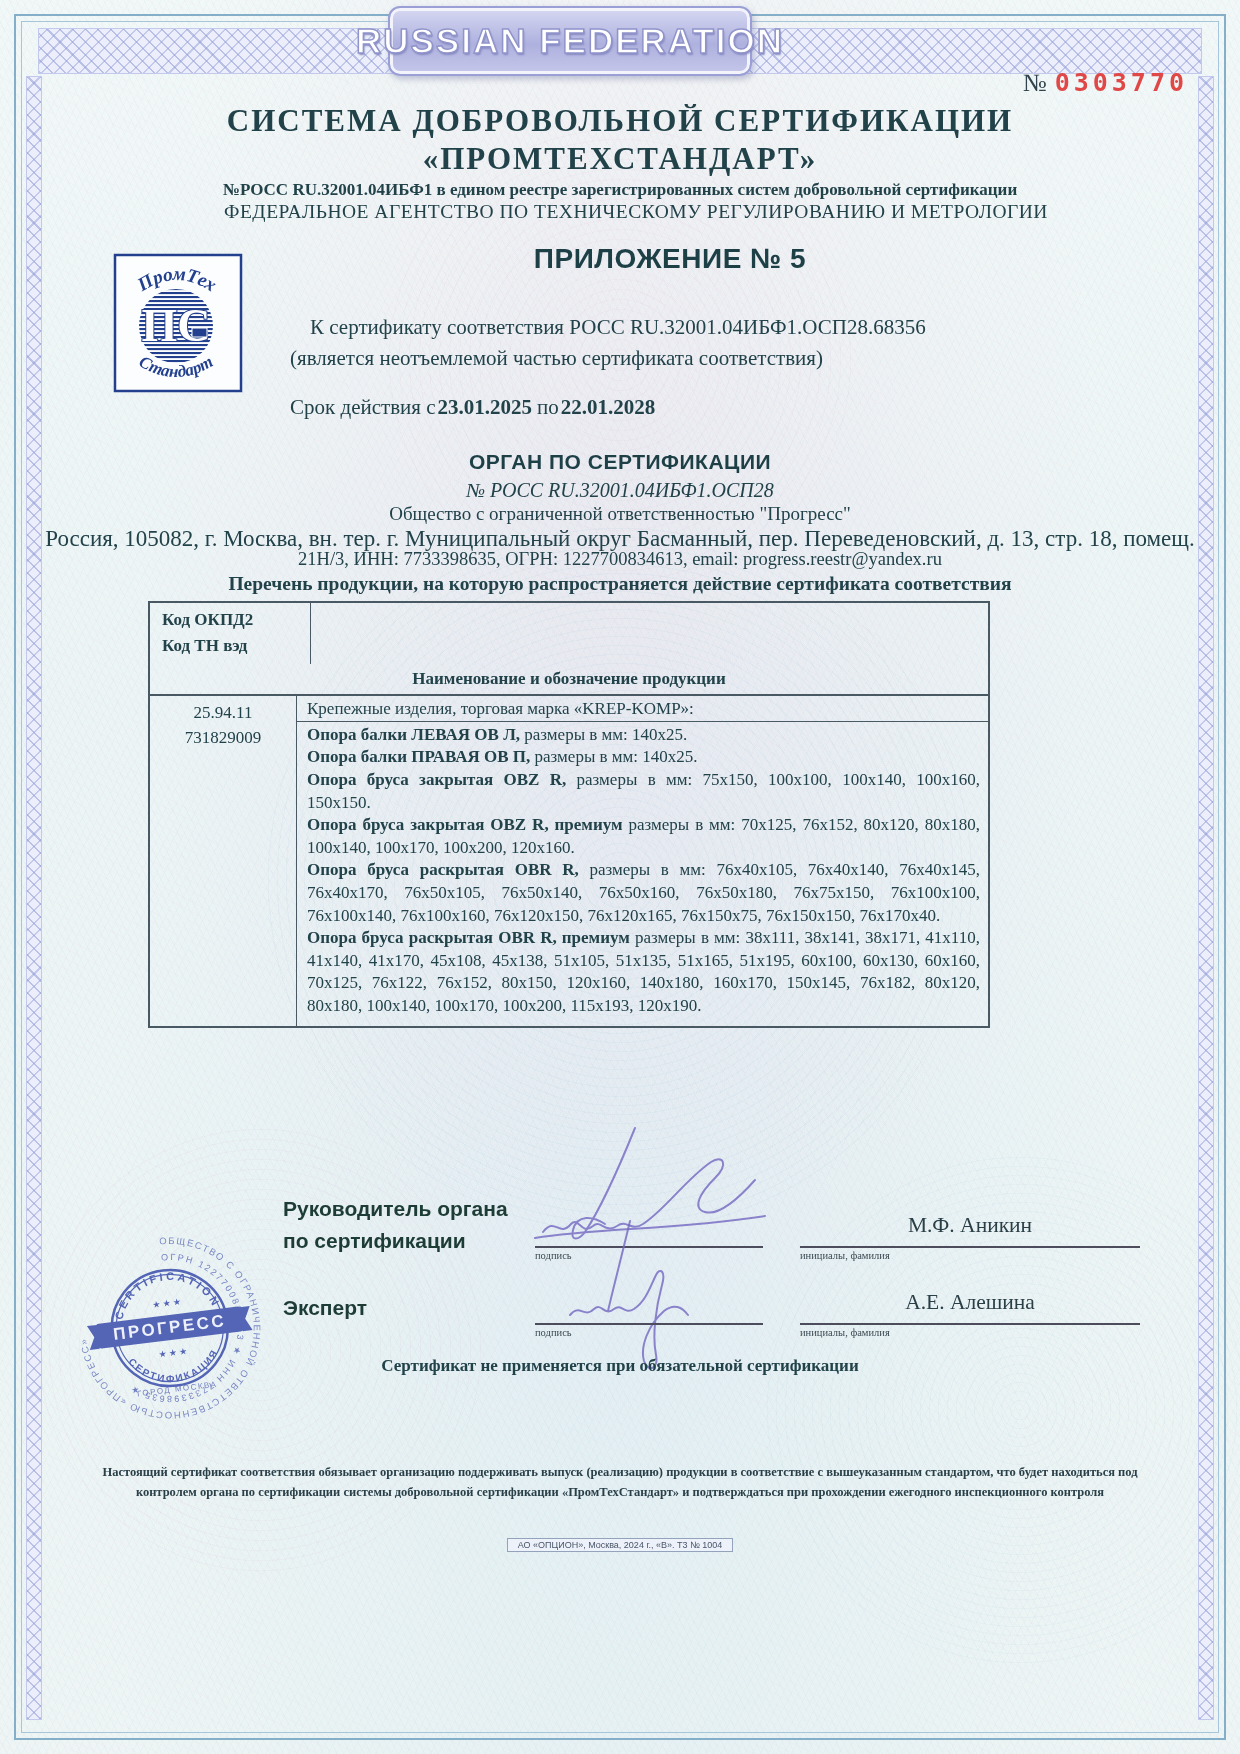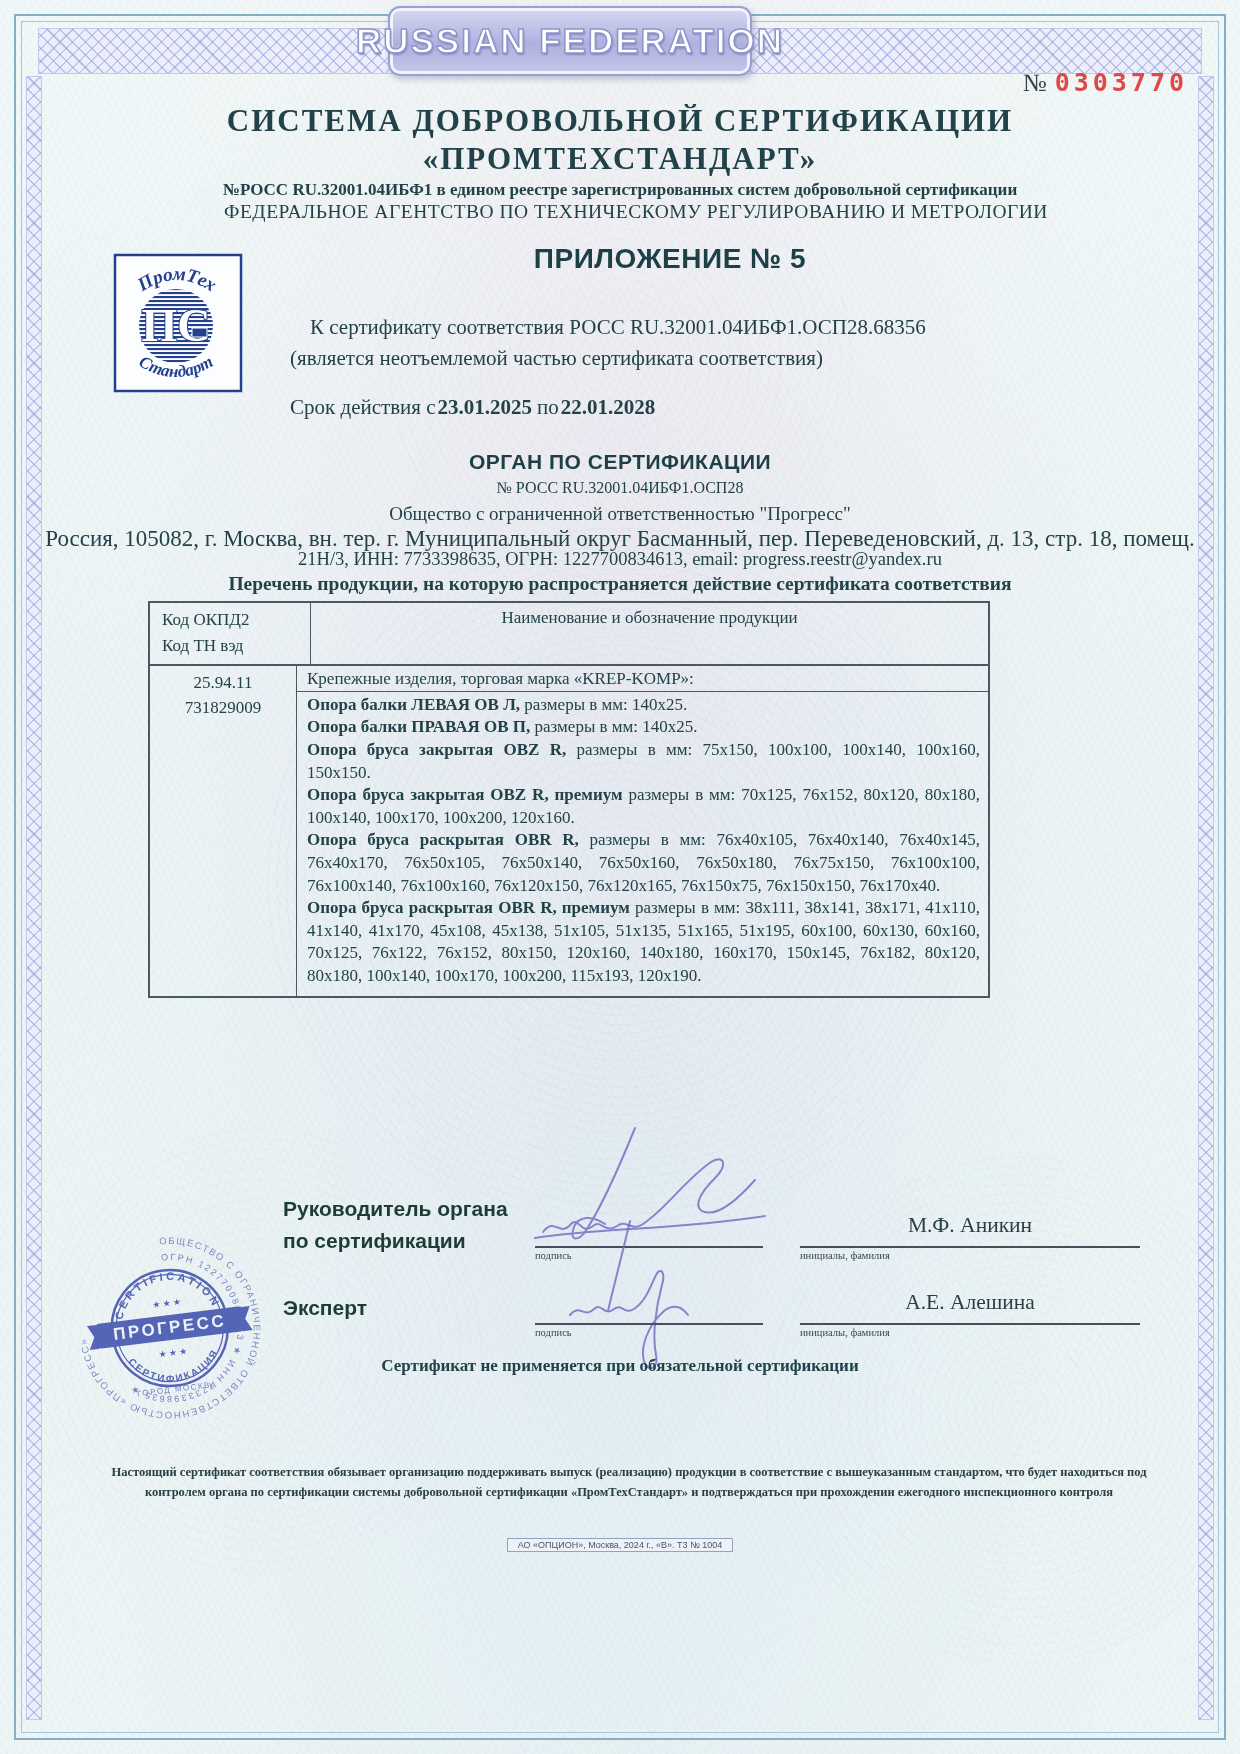--- a/index.html
+++ b/index.html
@@ -58,48 +58,48 @@
   .logo-box{ position:absolute; left:112px; top:252px; }
 
   .cert-line{ position:absolute; left:290px; top:315px; font-size:21px;margin-left:20px; }
   .cert-note{ position:absolute; left:290px; top:346px; font-size:21px; }
   .validity{ position:absolute; left:290px; top:395px; font-size:21px; }
   .validity b{ margin-left:2px; }
   .validity .w{ margin-left:5px; }
 
   .org-heading{ position:absolute; left:0; width:100%; top:450px; font-family:"Liberation Sans", sans-serif;
     font-size:21px; font-weight:bold; color:#1d3f46; letter-spacing:.5px; }
-  .org-number{ position:absolute; left:0; width:100%; top:479px; font-size:16px; }
+  .org-number{ position:absolute; left:0; width:100%; top:479px; font-size:20px;font-style:italic; }
   .org-name{ position:absolute; left:0; width:100%; top:503px; font-size:19px; }
   .org-addr1{ position:absolute; left:0; width:100%; top:526px; font-size:23px; }
   .org-addr2{ position:absolute; left:0; width:100%; top:549px; font-size:18.5px; }
   .products-heading{ position:absolute; left:0; width:100%; top:573px; font-size:19.5px; font-weight:bold; }
 
   .cert-table{ position:absolute; left:148px; top:601px; width:838px; border:2px solid #495964; font-size:17px; }
-  .t-header{ display:flex; border-bottom:2px solid #495964; min-height:56px; font-weight:normal; }
+  .t-header{ display:flex; border-bottom:2px solid #495964; min-height:56px; font-weight:bold;flex-direction:column; }
   .t-c1{ width:142px; border-right:1.5px solid #495964; padding:4px 6px 4px 12px; line-height:1.55; }
   .t-c2{ flex:1; padding:5px 10px; text-align:center; }
   .t-body{ display:flex; }
   .b-c1{ width:142px; border-right:1.5px solid #495964; padding:4px 2px; text-align:center; line-height:1.5; }
   .b-c2{ flex:1; }
   .intro-line{ padding:3px 8px 2px 10px; border-bottom:1.5px solid #495964; }
   .items{ padding:2px 8px 8px 10px; }
   .item{ text-align:justify; line-height:1.33; }
 
   .sig-label{ position:absolute; font-family:"Liberation Sans", sans-serif; font-weight:bold;
     font-size:21px; color:#1d3c35; line-height:1.5; }
   .sig-line{ position:absolute; border-top:2px solid #4c4c5c; }
   .sig-caption{ position:absolute; font-size:10.5px; color:#3c4a52; text-align:left; }
   .sig-name{ position:absolute; font-size:21.5px; text-align:center; color:#2a3e46; }
 
   .stamp{ position:absolute; left:64px; top:1222px; opacity:.88; transform:rotate(-7deg); }
   .signature-svg{ position:absolute; pointer-events:none; }
 
   .bottom-note{ position:absolute; left:0; width:100%; top:1356px; font-size:17px; font-weight:bold; }
-  .legal{ position:absolute; left:104px; width:1050px; top:1462px; font-size:12.5px; font-weight:bold;
+  .legal{ position:absolute; left:95px; width:1050px; top:1462px; font-size:12.5px; font-weight:bold;
     text-align:center; line-height:1.6; color:#2a4049; }
   .print-box{ position:absolute; left:0; width:100%; top:1534px; text-align:center; }
   .print-box span{ display:inline-block; border:1px solid #93a3bc; background:#edf1f9; color:#4a5568;
     font-family:"Liberation Sans", sans-serif; font-size:9px; padding:1px 10px; }
 </style>
 </head>
 <body>
 
 <div class="page">
 

